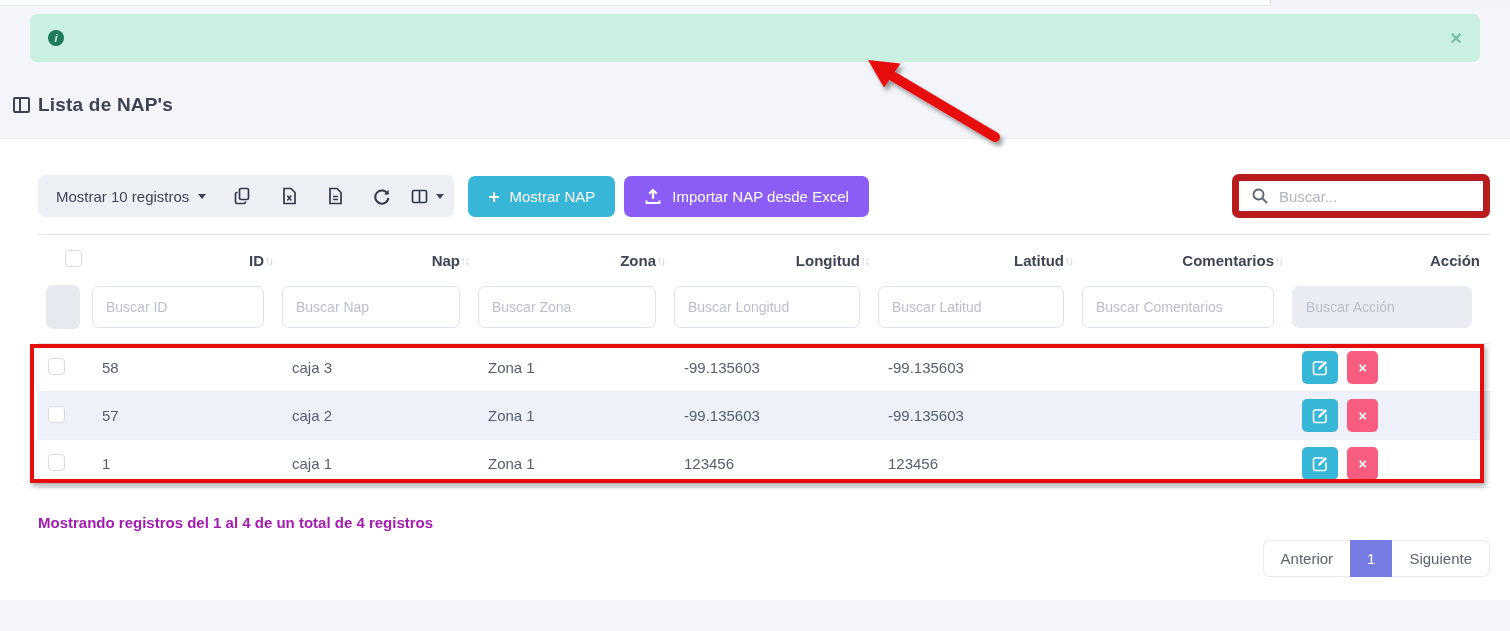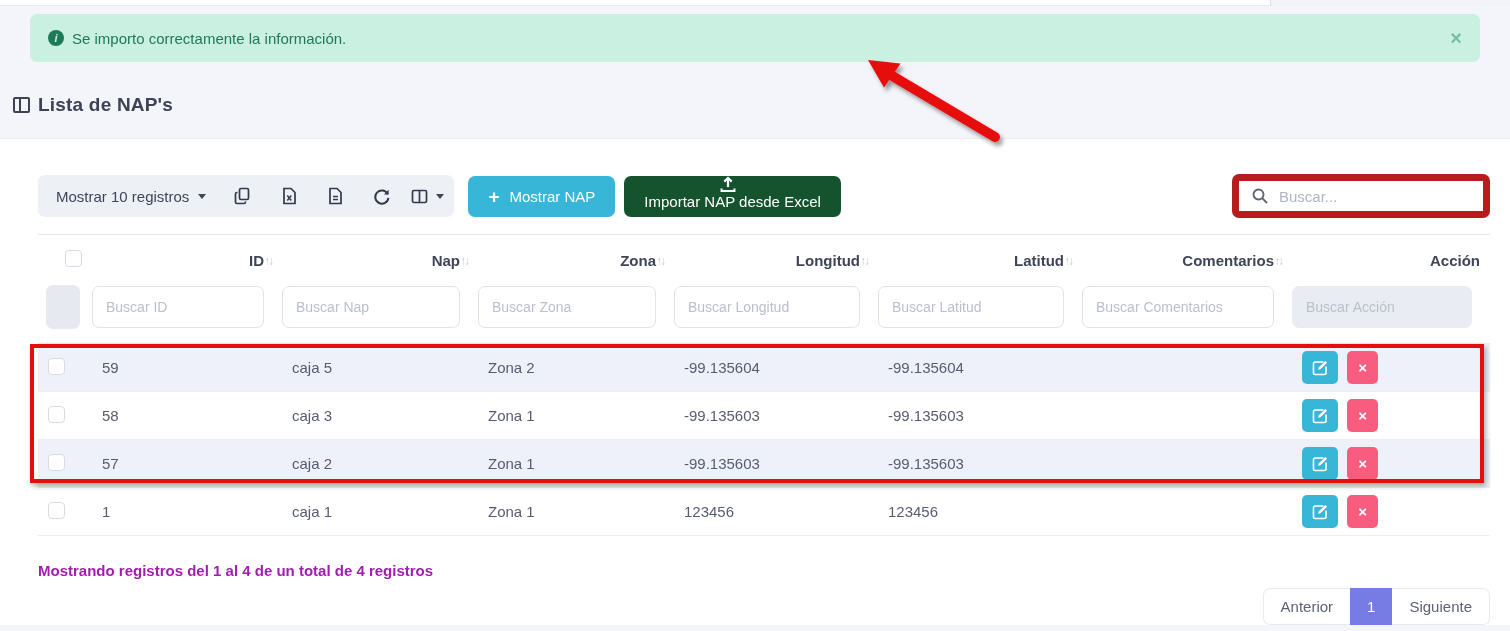--- a/index.html
+++ b/index.html
@@ -69,21 +69,21 @@
     display:flex; align-items:center; justify-content:center; cursor:pointer; color:#343a4b;
   }
   .tool-icon svg { display:block; }
   .btn-add, .btn-import {
     border:none; border-radius:7px; height:41px; color:#fff;
     font-family:inherit; font-size:15px; display:flex; align-items:center;
     cursor:pointer; padding:0 20px;
   }
   .btn-add { background:#38b6d8; margin-left:14px; }
   .btn-add .plus { font-size:19px; font-weight:bold; margin-right:10px; line-height:1; }
-  .btn-import { background:#14532d; margin-left:9px;flex-direction:column; }
+  .btn-import { background:#8b5cf6; margin-left:9px; }
   .btn-import svg { margin-right:10px; }
   .search-box {
     margin-left:auto; width:258px; height:44px; background:#fff;
     border:7px solid #b91c1c; border-radius:7px;
     display:flex; align-items:center; padding:0 12px;
   }
   .search-box svg { flex:0 0 auto; margin-right:10px; }
   .search-box input {
     border:none; outline:none; flex:1; font-family:inherit; font-size:15px; color:#4a4f63;
     background:transparent;
@@ -145,21 +145,20 @@
 </style>
 </head>
 <body>
 
 <div class="topbar">
   <div class="topbar-right"></div>
 </div>
 
 <div class="alert">
   <span class="alert-info-icon">i</span>
-  <span>Se importo correctamente la información.</span>
   <span class="alert-close">×</span>
 </div>
 
 <div class="page-title-row">
   <span class="title-icon"></span>
   <h1 class="page-title">Lista de NAP's</h1>
 </div>
 
 <div class="card">
 
@@ -254,40 +253,20 @@
         <th><input class="filter-input" placeholder="Buscar ID" style=""></th>
         <th><input class="filter-input" placeholder="Buscar Nap" style=""></th>
         <th><input class="filter-input" placeholder="Buscar Zona" style=""></th>
         <th><input class="filter-input" placeholder="Buscar Longitud" style=""></th>
         <th><input class="filter-input" placeholder="Buscar Latitud" style=""></th>
         <th><input class="filter-input" placeholder="Buscar Comentarios" style=""></th>
         <th><input class="filter-input disabled" disabled="" placeholder="Buscar Acción" style=""></th>
       </tr>
     </thead>
     <tbody>
-      <tr class="striped">
-        <td><span class="checkbox"></span></td>
-        <td>59</td>
-        <td>caja 5</td>
-        <td>Zona 2</td>
-        <td>-99.135604</td>
-        <td>-99.135604</td>
-        <td></td>
-        <td class="action-cell">
-          <button class="btn-edit">
-            <svg width="18" height="18" viewBox="0 0 18 18" fill="none" stroke="#fff" stroke-width="1.6">
-                <path d="M12.5 3H4.2A1.7 1.7 0 0 0 2.5 4.7v9.1a1.7 1.7 0 0 0 1.7 1.7h9.1a1.7 1.7 0 0 0 1.7-1.7V7.5"></path>
-                <path d="M14.3 1.9l1.8 1.8-6.4 6.4-2.6.8.8-2.6z" fill="#fff" stroke="none"></path>
-              </svg>
-          </button>
-          <button class="btn-delete">
-              <span>×</span>
-            </button>
-        </td>
-      </tr>
       <tr>
         <td><span class="checkbox"></span></td>
         <td>58</td>
         <td>caja 3</td>
         <td>Zona 1</td>
         <td>-99.135603</td>
         <td>-99.135603</td>
         <td></td>
         <td class="action-cell">
           <button class="btn-edit">

